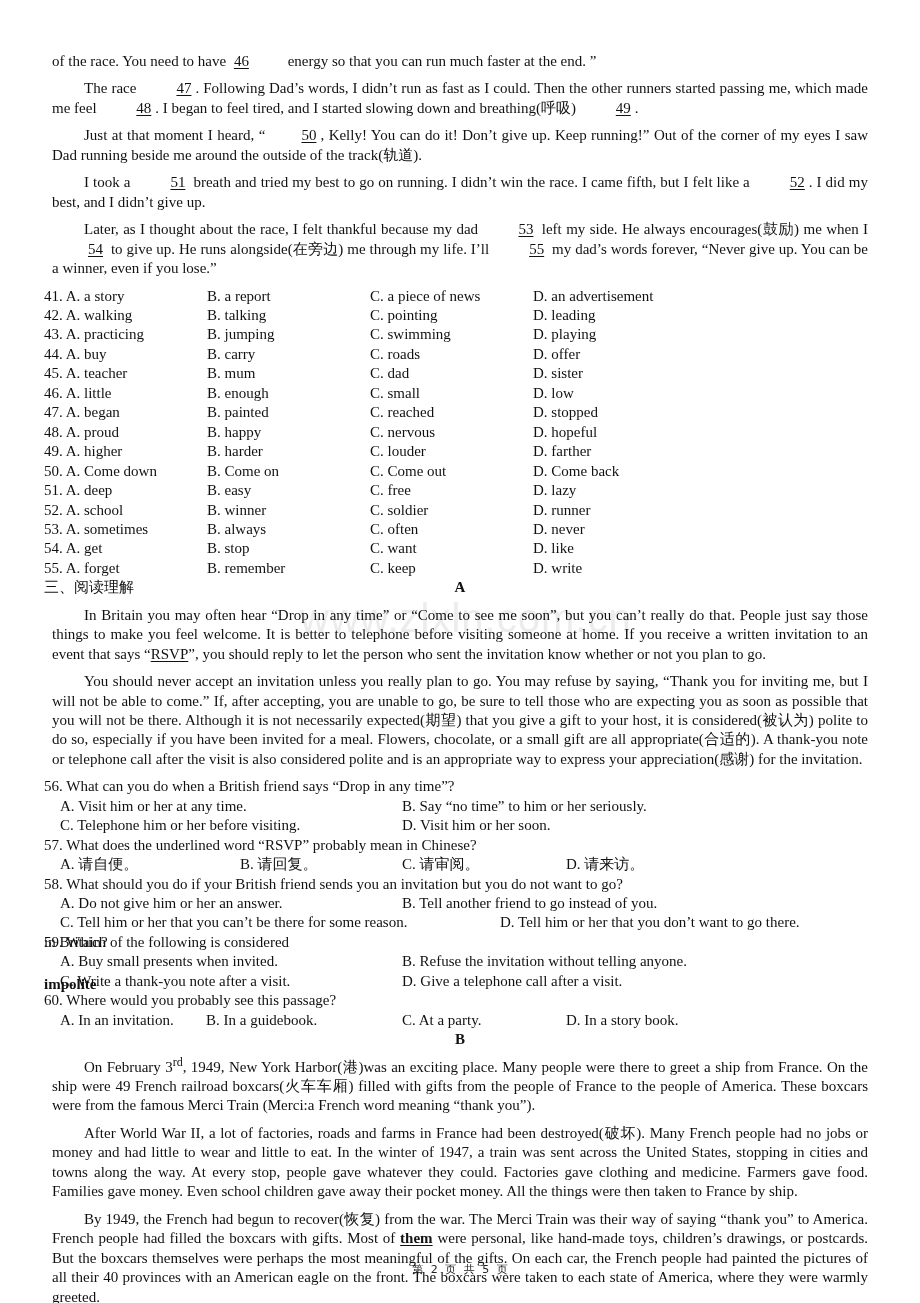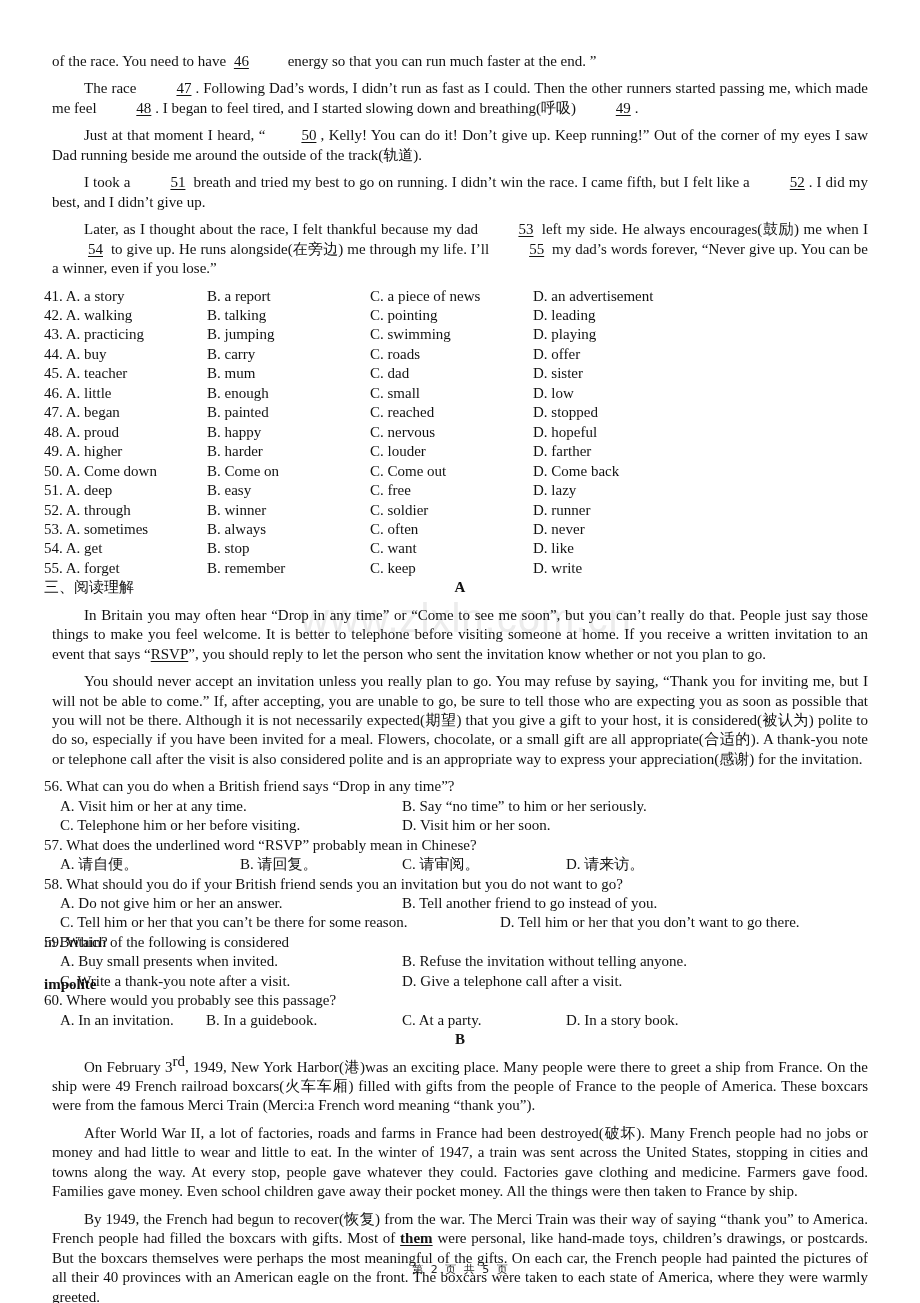--- a/index.html
+++ b/index.html
@@ -23,21 +23,21 @@
   .opts span { white-space: nowrap; }
   .section-row { position: relative; height: 19.45px; }
   .section-row .zh { position: absolute; left: 0; top: 0; }
   .section-row .center { position: absolute; left: 0; right: 0; text-align: center; font-weight: bold; }
   .center-title { text-align: center; font-weight: bold; height: 19.45px; }
   .q { position: relative; height: 19.45px; white-space: nowrap; }
   .q span { position: absolute; top: 0; }
   .ul { text-decoration: underline; text-underline-offset: 2px; }
   .bold-ul { font-weight: bold; text-decoration: underline; text-underline-offset: 2px; }
   .b { font-weight: bold; margin-top: 42px; }
-  sup { font-size: 15px; line-height: 0; }
+  sup { font-size: 12px; line-height: 0; }
   .watermark {
     position: absolute; left: 300px; top: 596px;
     font-family: "Liberation Sans", "DejaVu Sans", sans-serif;
     font-size: 40px; color: #ececec; letter-spacing: 1px;
     pointer-events: none; z-index: 0;
   }
   .page { z-index: 1; }
   .footer {
     position: absolute; left: 0; right: 0; top: 1262px; text-align: center;
     font-family: "DejaVu Sans", sans-serif; font-size: 11px; color: #222;
@@ -120,21 +120,21 @@
         <span>C. Come out</span>
         <span>D. Come back</span>
       </div>
     <div class="opts">
         <span><span>51.</span> <span>A. deep</span></span>
         <span>B. easy</span>
         <span>C. free</span>
         <span>D. lazy</span>
       </div>
     <div class="opts">
-        <span><span>52.</span> <span>A. through</span></span>
+        <span><span>52.</span> <span>A. school</span></span>
         <span>B. winner</span>
         <span>C. soldier</span>
         <span>D. runner</span>
       </div>
     <div class="opts">
         <span><span>53.</span> <span>A. sometimes</span></span>
         <span>B. always</span>
         <span>C. often</span>
         <span>D. never</span>
       </div>

